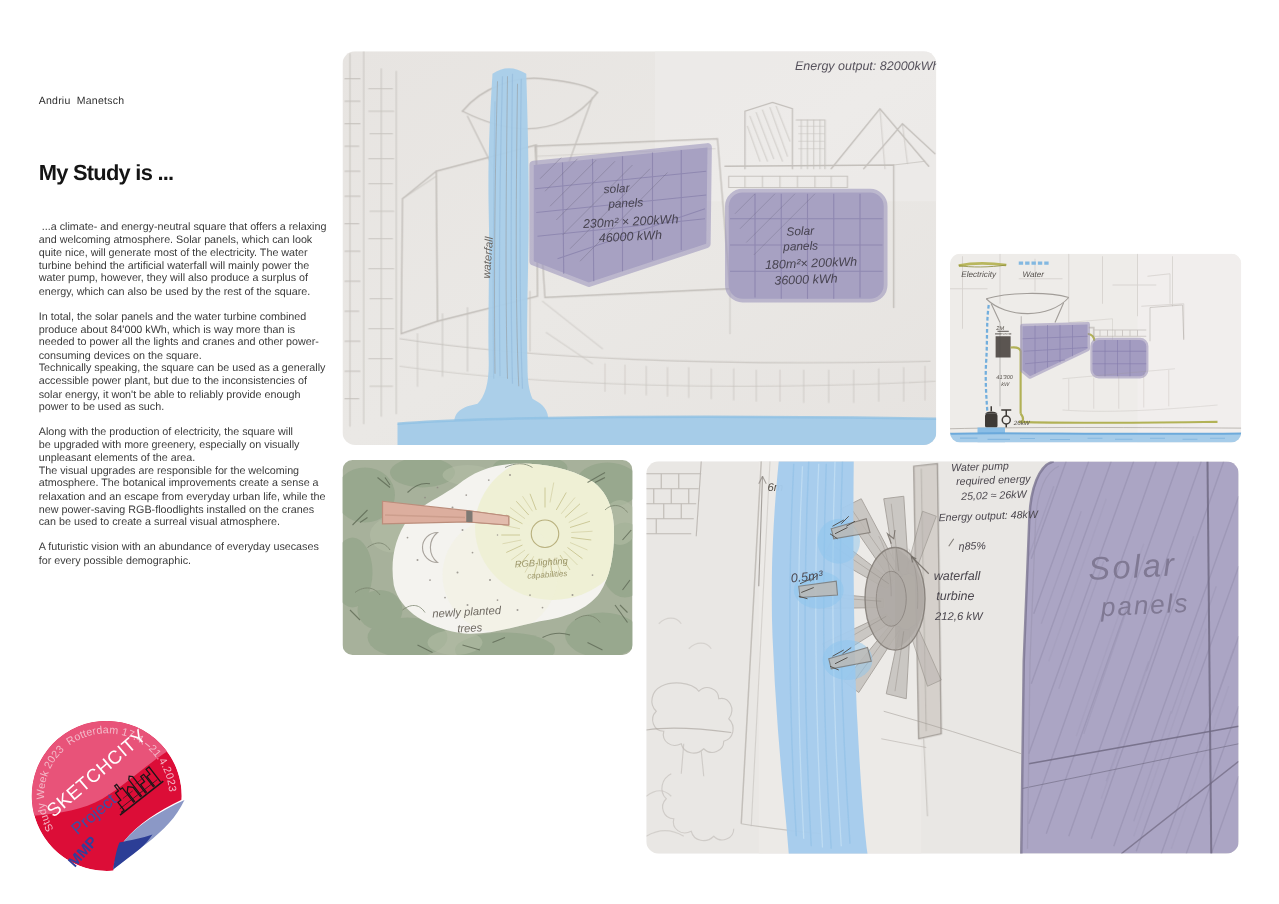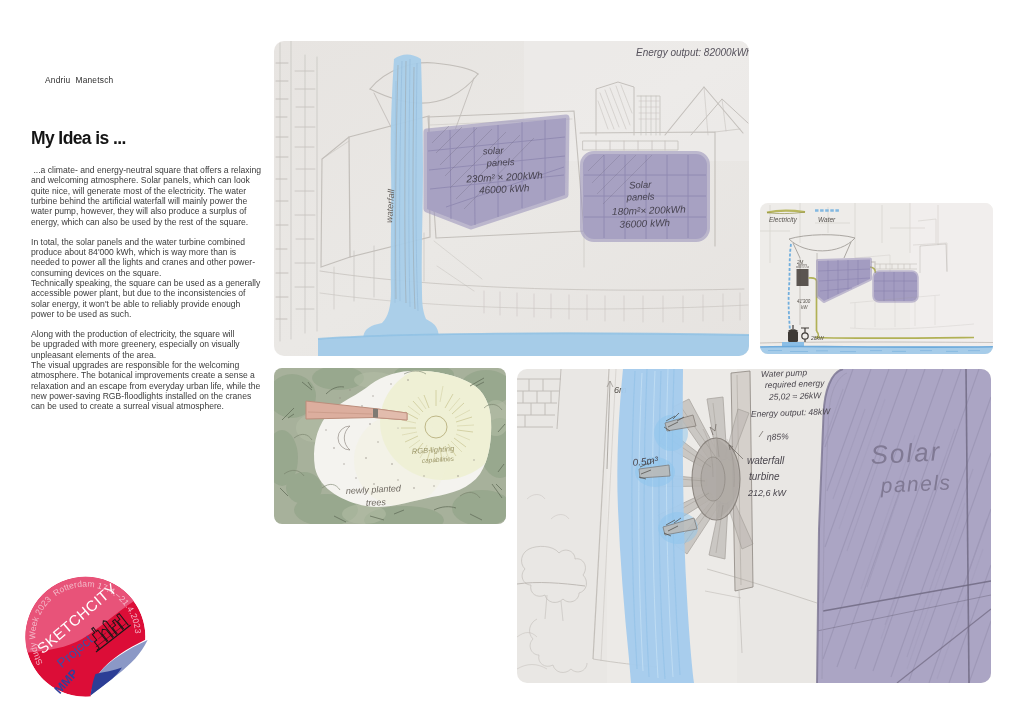--- a/index.html
+++ b/index.html
@@ -1,27 +1,27 @@
 <!DOCTYPE html>
 <html><head>
 <meta charset="utf-8">
 <style>
   html,body{margin:0;padding:0;}
   body{width:1023px;height:723px;background:#ffffff;overflow:hidden;position:relative;
        font-family:"Liberation Sans",sans-serif;}
   .abs{position:absolute;}
-  #name{left:45px;top:74.5px;font-size:8.4px;color:#2e2e2e;letter-spacing:.2px;}
+  #name{left:31px;top:74.5px;font-size:8.4px;color:#2e2e2e;letter-spacing:.2px;}
   #h1{left:31px;top:128px;font-size:17.5px;font-weight:bold;color:#141414;letter-spacing:-.6px;}
-  #body{left:31px;top:165px;width:240px;font-size:8.6px;line-height:10.35px;color:#3b3b3b;}
+  #body{left:31px;top:176px;width:240px;font-size:8.6px;line-height:10.35px;color:#3b3b3b;}
   #body p{margin:0 0 9.6px 0;}
 </style>
 </head>
 <body>
 <div id="name" class="abs">Andriu&nbsp; Manetsch</div>
-<div id="h1" class="abs">My Idea is ...</div>
+<div id="h1" class="abs">My Study is ...</div>
 <div id="body" class="abs">
 <p>&nbsp;...a climate- and energy-neutral square that offers a relaxing<br>
 and welcoming atmosphere. Solar panels, which can look<br>
 quite nice, will generate most of the electricity. The water<br>
 turbine behind the artificial waterfall will mainly power the<br>
 water pump, however, they will also produce a surplus of<br>
 energy, which can also be used by the rest of the square.</p>
 <p>In total, the solar panels and the water turbine combined<br>
 produce about 84'000 kWh, which is way more than is<br>
 needed to power all the lights and cranes and other power-<br>
@@ -31,20 +31,22 @@
 solar energy, it won't be able to reliably provide enough<br>
 power to be used as such.</p>
 <p>Along with the production of electricity, the square will<br>
 be upgraded with more greenery, especially on visually<br>
 unpleasant elements of the area.<br>
 The visual upgrades are responsible for the welcoming<br>
 atmosphere. The botanical improvements create a sense a<br>
 relaxation and an escape from everyday urban life, while the<br>
 new power-saving RGB-floodlights installed on the cranes<br>
 can be used to create a surreal visual atmosphere.</p>
+<p>A futuristic vision with an abundance of everyday usecases<br>
+for every possible demographic.</p>
 </div>
 
 <svg id="img1" class="abs" style="left:274px;top:41px;" width="475" height="315" viewBox="0 0 475 315">
 <defs>
   <clipPath id="im1c">
         <rect x="0" y="0" width="475" height="315" rx="10"></rect>
       </clipPath>
   <linearGradient id="pap1" x1="0" y1="0" x2="1" y2="1">
     <stop offset="0" stop-color="#e7e4e1"></stop>
         <stop offset=".5" stop-color="#eae8e5"></stop>

